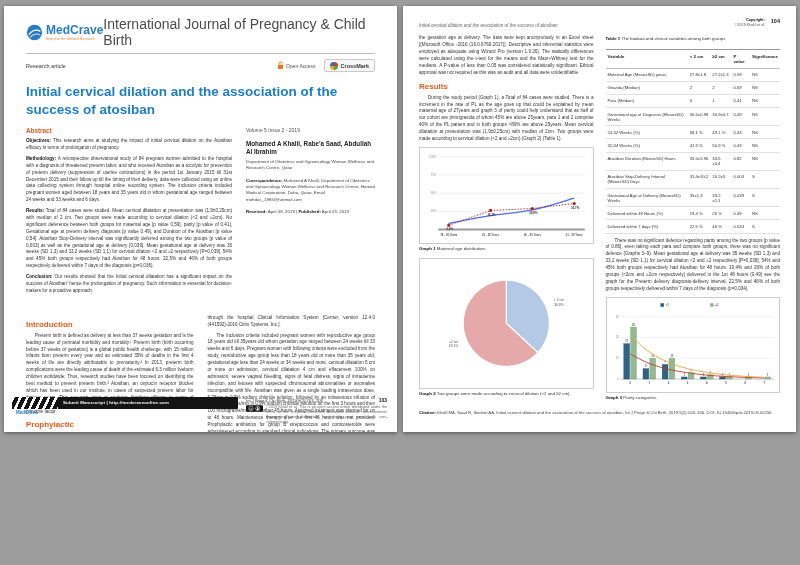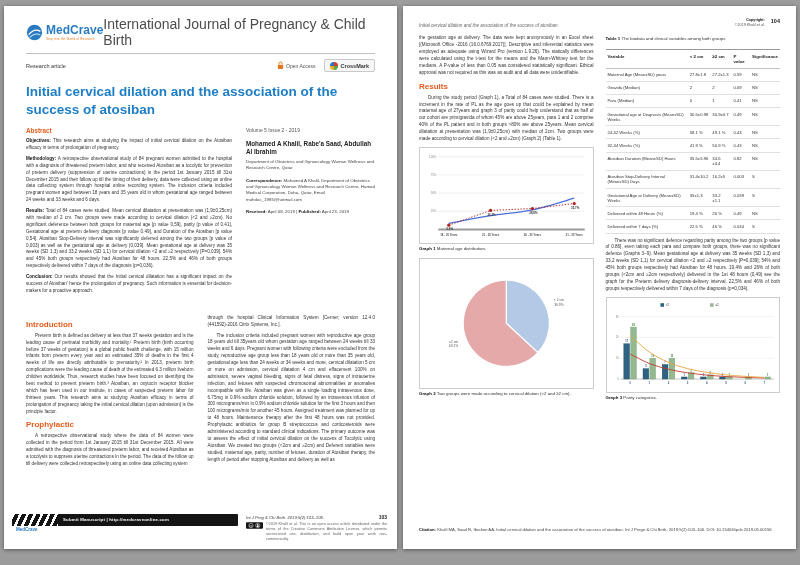--- a/index.html
+++ b/index.html
@@ -1,18 +1,18 @@
 <!DOCTYPE html>
 <html><head>
 <meta charset="utf-8">
 <style>
 *{margin:0;padding:0;box-sizing:border-box}
 html,body{width:800px;height:565px;background:#9c9c9c;font-family:"Liberation Sans",sans-serif;overflow:hidden}
 .spread{display:flex;gap:6px;padding:6px 4px}
-.page{width:393px;height:543px;background:#fff;box-shadow:0 1px 4px rgba(0,0,0,.45);position:relative;overflow:hidden}
+.page{width:393px;height:426px;background:#fff;box-shadow:0 1px 4px rgba(0,0,0,.45);position:relative;overflow:hidden}
 .p1-inner{padding:10px 22px 0 22px}
 .p2-inner{padding:8px 16px 0 16px}
 
 .hdr{display:flex;justify-content:space-between;align-items:center;border-bottom:1.5px solid #c0c0c0;padding-bottom:5px}
 .logo-wrap{display:flex;align-items:center;gap:3px}
 .logo-col{display:flex;flex-direction:column}
 .logo-text{font-size:12px;font-weight:bold;color:#2a7cc2;line-height:1}
 .logo-tag{font-size:3px;color:#e8781e;letter-spacing:.2px;margin-top:1px}
 .journal{font-family:Liberation Sans, sans-serif;font-size:14px;color:#4c4c4c}
 .type-row{display:flex;justify-content:space-between;align-items:center;margin-top:5px}

